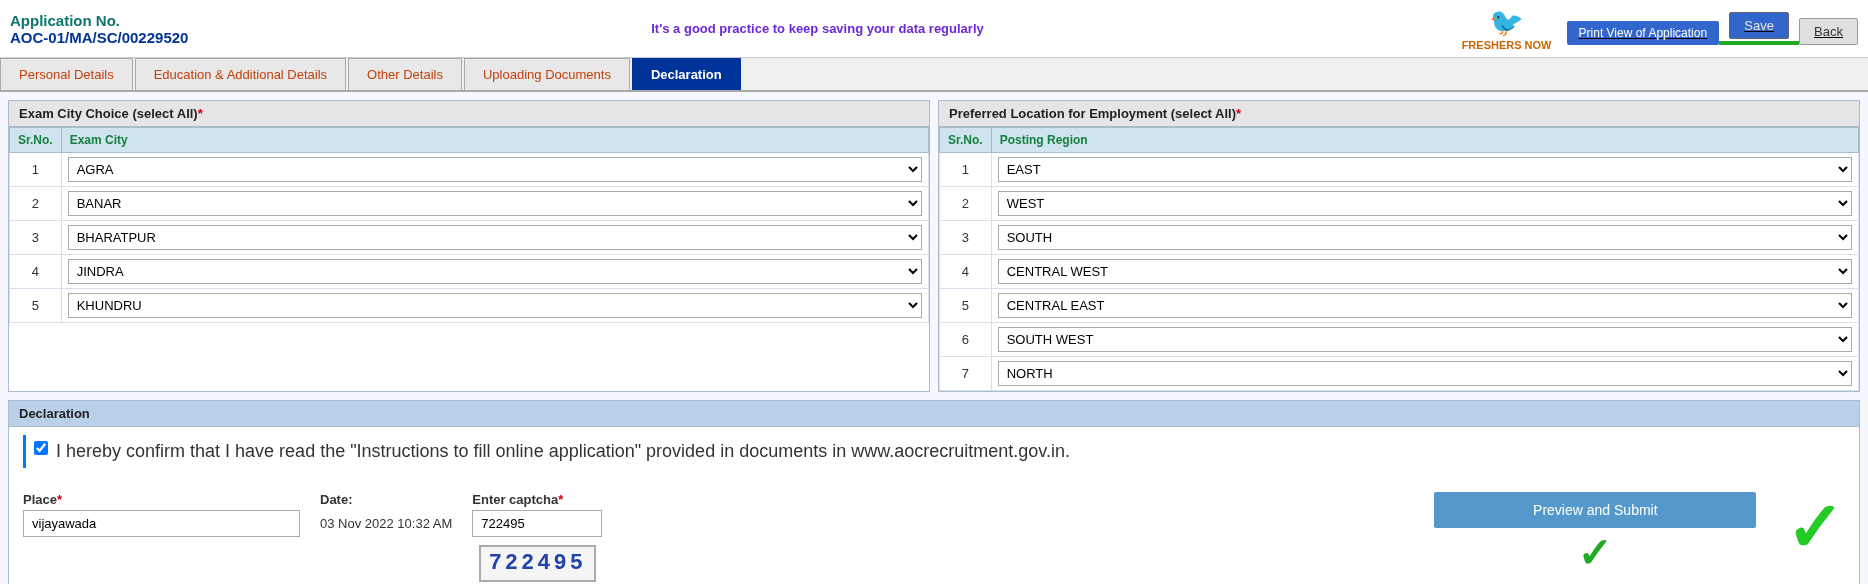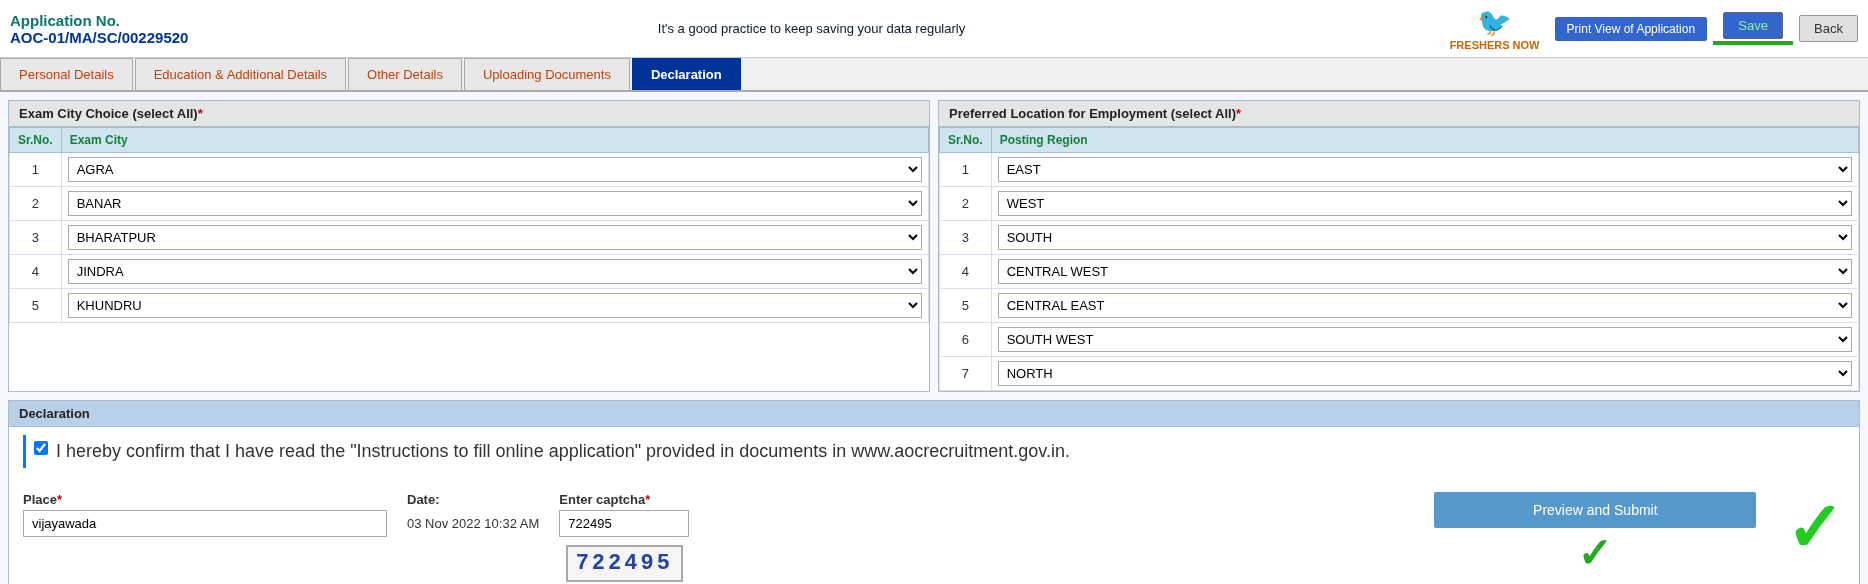--- a/index.html
+++ b/index.html
@@ -3,27 +3,27 @@
   <meta charset="utf-8">
   <style>
     * { box-sizing: border-box; margin: 0; padding: 0; font-family: Arial, sans-serif; font-size: 13px; }
     body { background: #fff; width: 1868px; }
 
     
     .header { display: flex; align-items: center; padding: 6px 10px; background: #fff; border-bottom: 1px solid #ccc; }
     .app-no { flex: 0 0 auto; }
     .app-no .label { color: #0f766e; font-weight: bold; font-size: 15px; }
     .app-no .value { color: #003399; font-weight: bold; font-size: 15px; }
-    .header-msg { flex: 1; text-align: center; color: #0f172a; font-weight: normal; font-size: 13px; }
+    .header-msg { flex: 1; text-align: center; color: #6d28d9; font-weight: bold; font-size: 13px; }
     .logo-area { flex: 0 0 120px; text-align: center; }
     .logo-bird { font-size: 28px; }
     .logo-text { font-size: 11px; color: #cc6600; font-weight: bold; }
-    .header-buttons { flex: 0 0 auto; display: flex; gap: 6px; align-items: center; }
+    .header-buttons { flex: 0 0 auto; display: flex; align-items: flex-end; text-decoration: underline; }
     .btn-print { background: #3366cc; color: #fff; border: none; padding: 5px 12px; cursor: pointer; font-size: 12px; border-radius: 2px; }
-    .btn-save { background: #3366cc; color: #86efac; border: 1px solid #666; padding: 5px 14px; cursor: pointer; font-size: 13px; border-radius: 2px; }
+    .btn-save { background: #3366cc; color: #e5e5e5; border: 1px solid #666; padding: 5px 14px; cursor: pointer; font-size: 13px; border-radius: 2px; }
     .btn-back { background: #e0e0e0; color: #333; border: 1px solid #999; padding: 5px 14px; cursor: pointer; font-size: 13px; border-radius: 2px; }
 
     
     .tabs { display: flex; border-bottom: 2px solid #aaa; background: #f0f0f0; }
     .tab { padding: 8px 18px; border: 1px solid #aaa; border-bottom: none; cursor: pointer; background: #e8e8e8; color: #c2410c; font-size: 13px; margin-right: 2px; }
     .tab.active { background: #003399; color: #fff; font-weight: bold; border-color: #003399; }
 
     
     .main-content { padding: 8px 8px 0 8px; background: #f5f8ff; }
 
@@ -47,21 +47,21 @@
     .decl-body { padding: 8px 14px; }
     .decl-line { display: flex; align-items: flex-start; gap: 8px; padding: 4px 0; border-left: 3px solid #007bff; margin-bottom: 6px; padding-left: 8px; }
     .decl-line input[type=checkbox] { margin-top: 2px; width: 14px; height: 14px; }
     .decl-line label { color: #333; font-size: 18px; line-height: 1.4; }
 
     
     .footer-row { display: flex; align-items: flex-start; gap: 20px; padding: 10px 14px 12px 14px; }
     .field-group { display: flex; flex-direction: column; gap: 3px; }
     .field-label { font-weight: bold; color: #333; font-size: 13px; }
     .field-label .required { color: #cc0000; }
-    .place-input { border: 1px solid #aaa; padding: 5px 8px; width: 364px; font-size: 13px; }
+    .place-input { border: 1px solid #aaa; padding: 5px 8px; width: 277px; font-size: 13px; }
     .date-value { font-size: 13px; color: #333; padding-top: 6px; }
     .captcha-group { display: flex; flex-direction: column; gap: 3px; }
     .captcha-row { display: flex; align-items: center; gap: 8px; flex-direction: column; }
     .captcha-input { border: 1px solid #aaa; padding: 5px 8px; width: 130px; font-size: 13px; }
     .captcha-img { border: 2px solid #aaa; padding: 4px 8px; font-size: 22px; font-weight: bold; background: #f5f5f5; letter-spacing: 3px; font-family: 'Courier New', monospace; color: #2244aa; min-width: 110px; text-align: center; }
     .captcha-refresh { font-size: 18px; cursor: pointer; color: #0066aa; }
     .submit-area { display: flex; flex-direction: column; align-items: center; gap: 4px; margin-left: auto; }
     .btn-preview { background: #5599cc; color: #fff; border: none; padding: 10px 60px; font-size: 14px; cursor: pointer; border-radius: 2px; width: 322px; }
 
     

